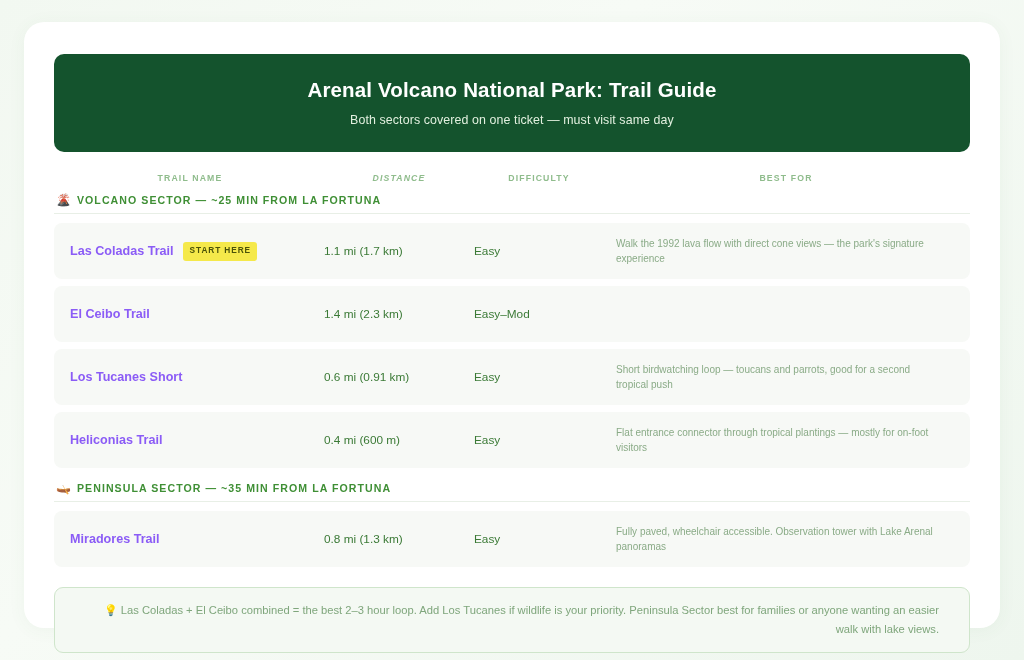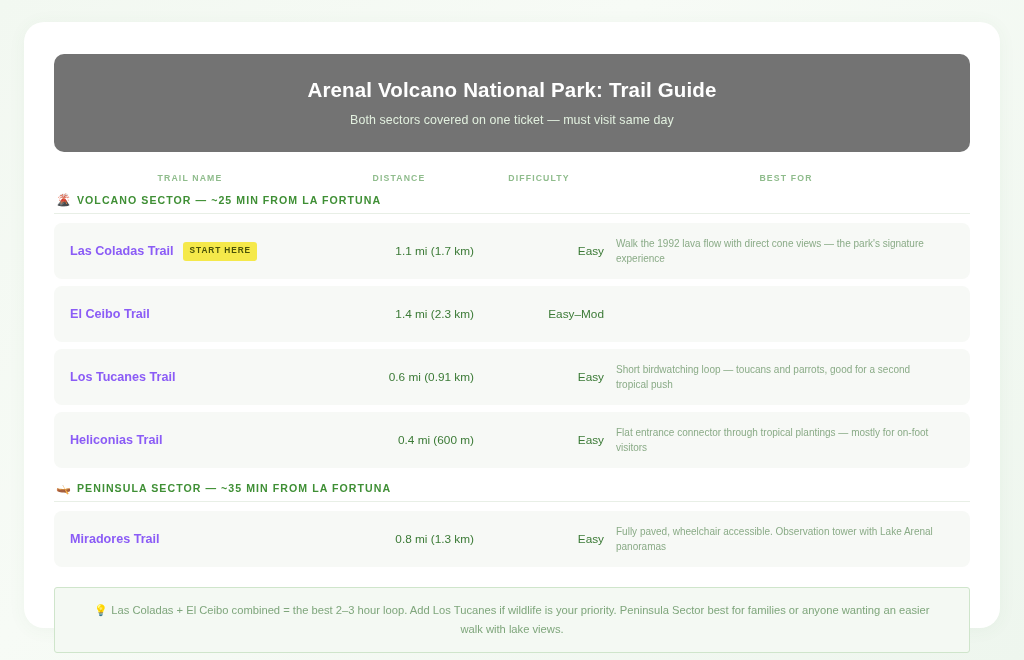--- a/index.html
+++ b/index.html
@@ -28,21 +28,21 @@
     background: #ffffff;
     border-radius: 20px;
     box-shadow: 0 2px 18px rgba(80,120,80,0.055);
     padding: 32px 30px 22px 30px;
     display: flex;
     flex-direction: column;
   }
 
   
   .banner {
-    background: #737373;
+    background: #14532d;
     border-radius: 10px;
     padding: 24px 20px 25px 20px;
     text-align: center;
   }
   .banner-title {
     color: #ffffff;
     font-size: 20.5px;
     font-weight: bold;
     letter-spacing: .15px;
   }
@@ -67,21 +67,21 @@
   }
   .col-head {
     font-size: 8.7px;
     font-weight: bold;
     letter-spacing: 1.15px;
     color: #8fbc8c;
     text-align: center;
   }
 
   .c-name   { width: 268px; }
-  .c-dist   { width: 150px; }
+  .c-dist   { width: 150px; font-style: italic; }
   .c-diff   { width: 130px; }
   .c-best   { flex: 1; }
 
   
   .sector {
     display: flex;
     align-items: center;
     gap: 6px;
     padding: 2px 0 7px 2px;
     border-bottom: 1px solid #e8efe6;
@@ -100,21 +100,21 @@
   .row {
     display: flex;
     align-items: center;
     background: #f7f9f6;
     border-radius: 8px;
     min-height: 56px;
     margin-bottom: 7px;
     padding: 10px 2px;
   }
 
-  .cell { text-align: right; }
+  .cell { text-align: left; }
 
   .trail-name-cell {
     width: 268px;
     display: flex;
     align-items: center;
     gap: 9px;
     padding-left: 14px;
     text-align: left;
   }
   .trail-name {
@@ -151,23 +151,23 @@
     color: #8aab87;
     text-align: left;
     padding: 0 24px 0 12px;
   }
 
   
   .tip {
     margin-top: 13px;
     border: 1px solid #cfe5cb;
     background: #f4f9f3;
-    border-radius: 3px;
+    border-radius: 9px;
     padding: 13px 30px 14px 30px;
-    text-align: center;
+    text-align: right;
     font-size: 11.2px;
     line-height: 1.62;
     color: #7fa67c;
   }
   .tip-icon { font-size: 11px; margin-right: 3px; }
 </style>
 </head>
 <body>
 
 <div class="page-frame">
@@ -203,21 +203,21 @@
           </div>
           <div class="row">
             <div class="cell trail-name-cell">
               <span class="trail-name">El Ceibo Trail</span>
             </div>
             <div class="cell dist-cell">1.4 mi (2.3 km)</div>
             <div class="cell diff-cell">Easy–Mod</div>
           </div>
           <div class="row">
             <div class="cell trail-name-cell">
-              <span class="trail-name">Los Tucanes Trail</span>
+              <span class="trail-name">Los Tucanes Short</span>
             </div>
             <div class="cell dist-cell">0.6 mi (0.91 km)</div>
             <div class="cell diff-cell">Easy</div>
             <div class="best-cell">Short birdwatching loop — toucans and parrots, good for a second tropical push</div>
           </div>
           <div class="row">
             <div class="cell trail-name-cell">
               <span class="trail-name">Heliconias Trail</span>
             </div>
             <div class="cell dist-cell">0.4 mi (600 m)</div>

